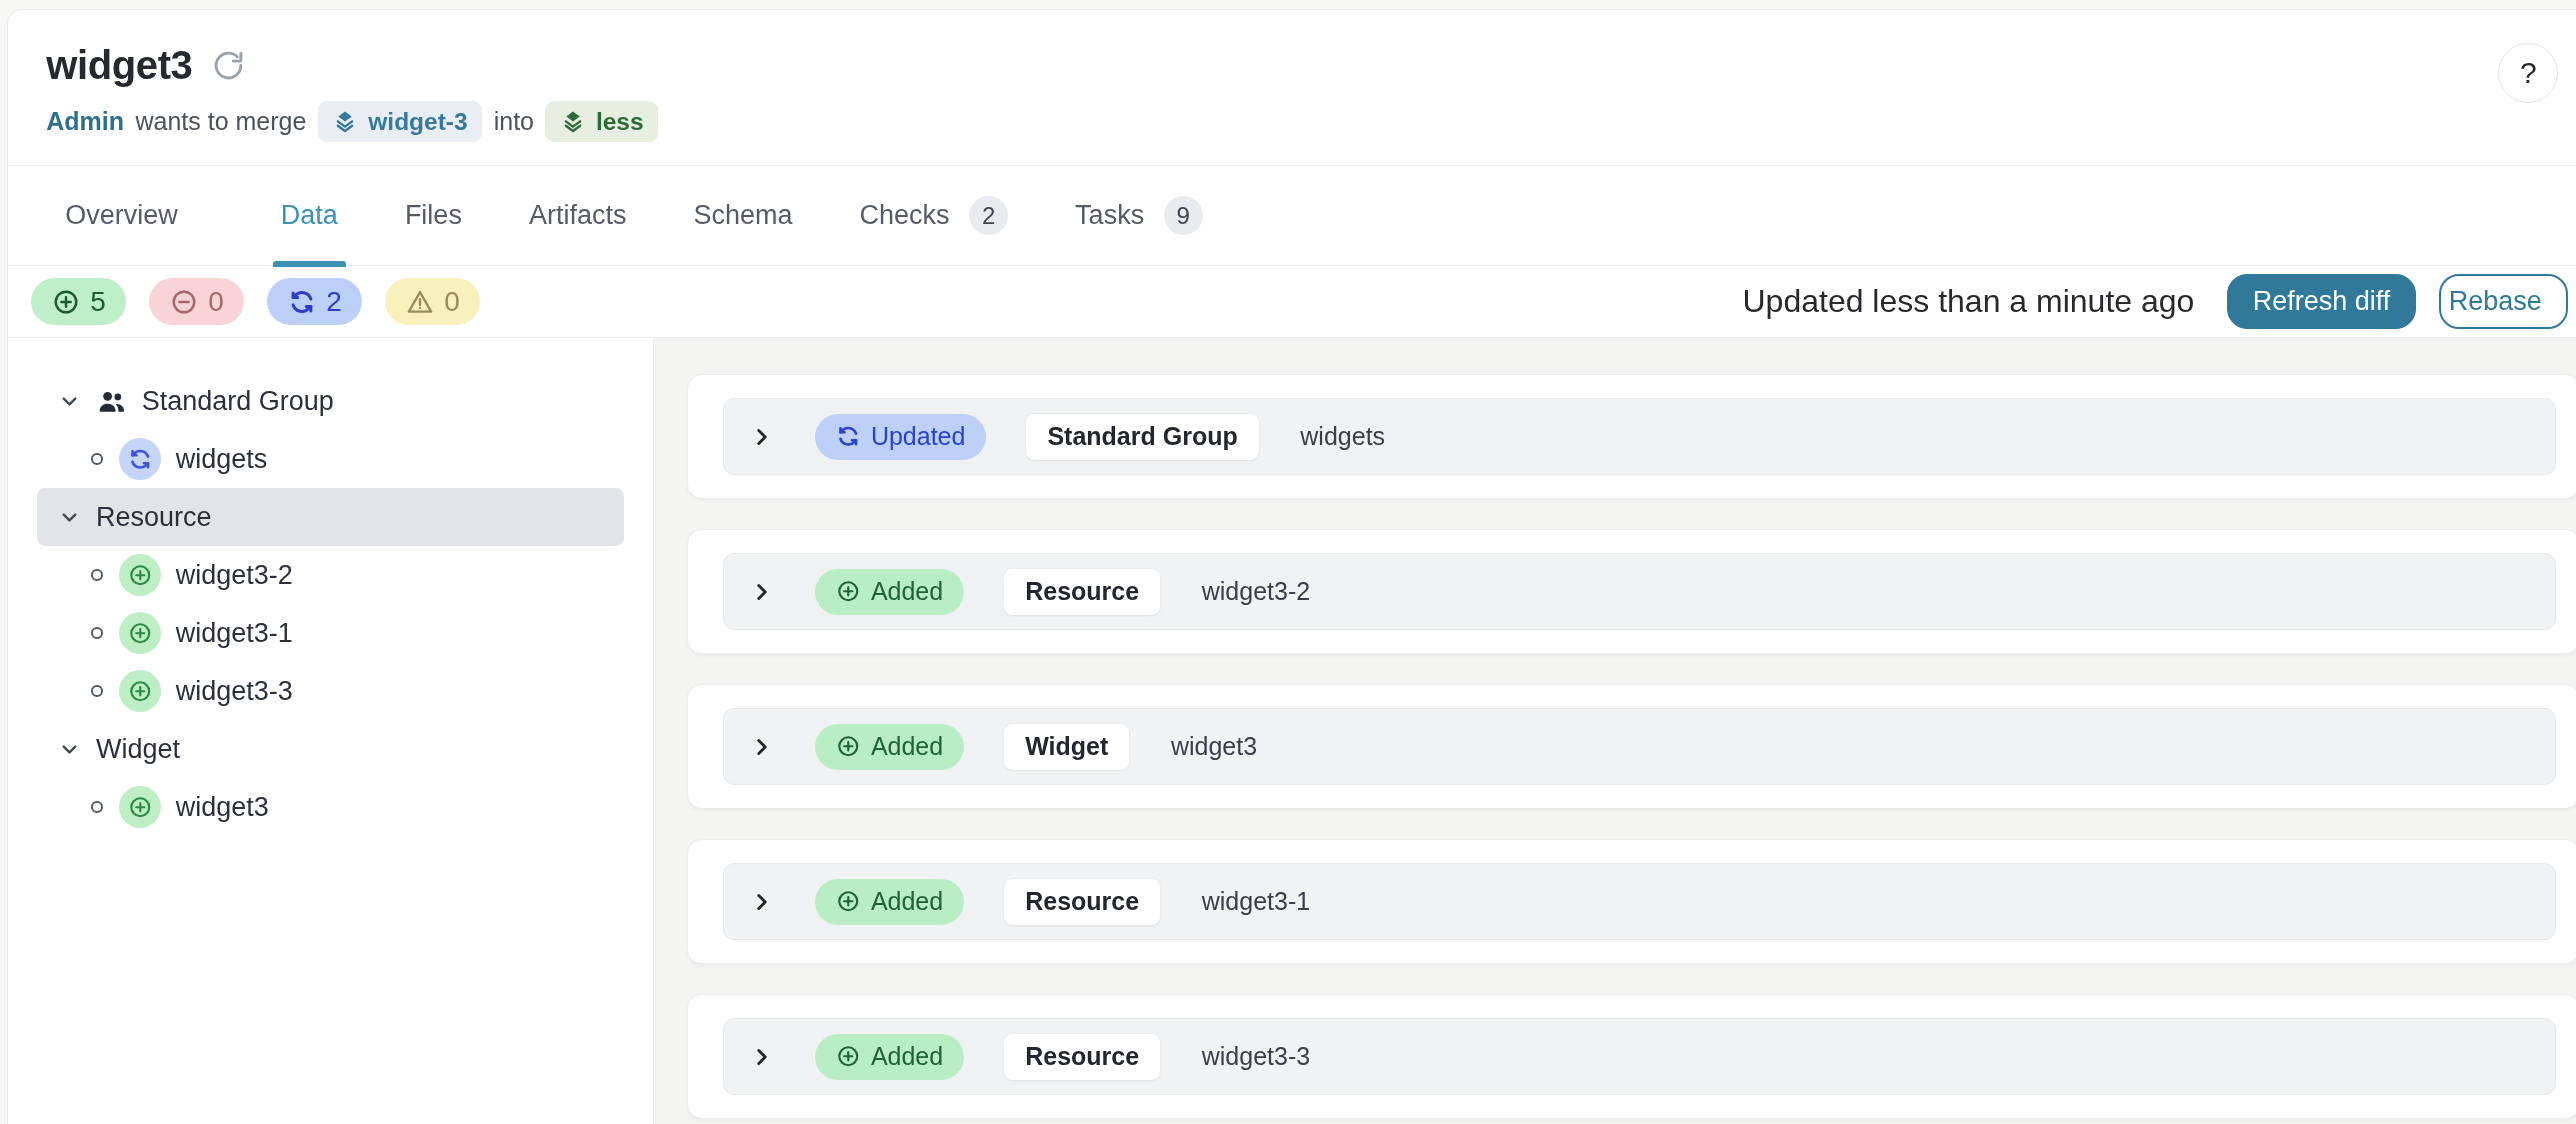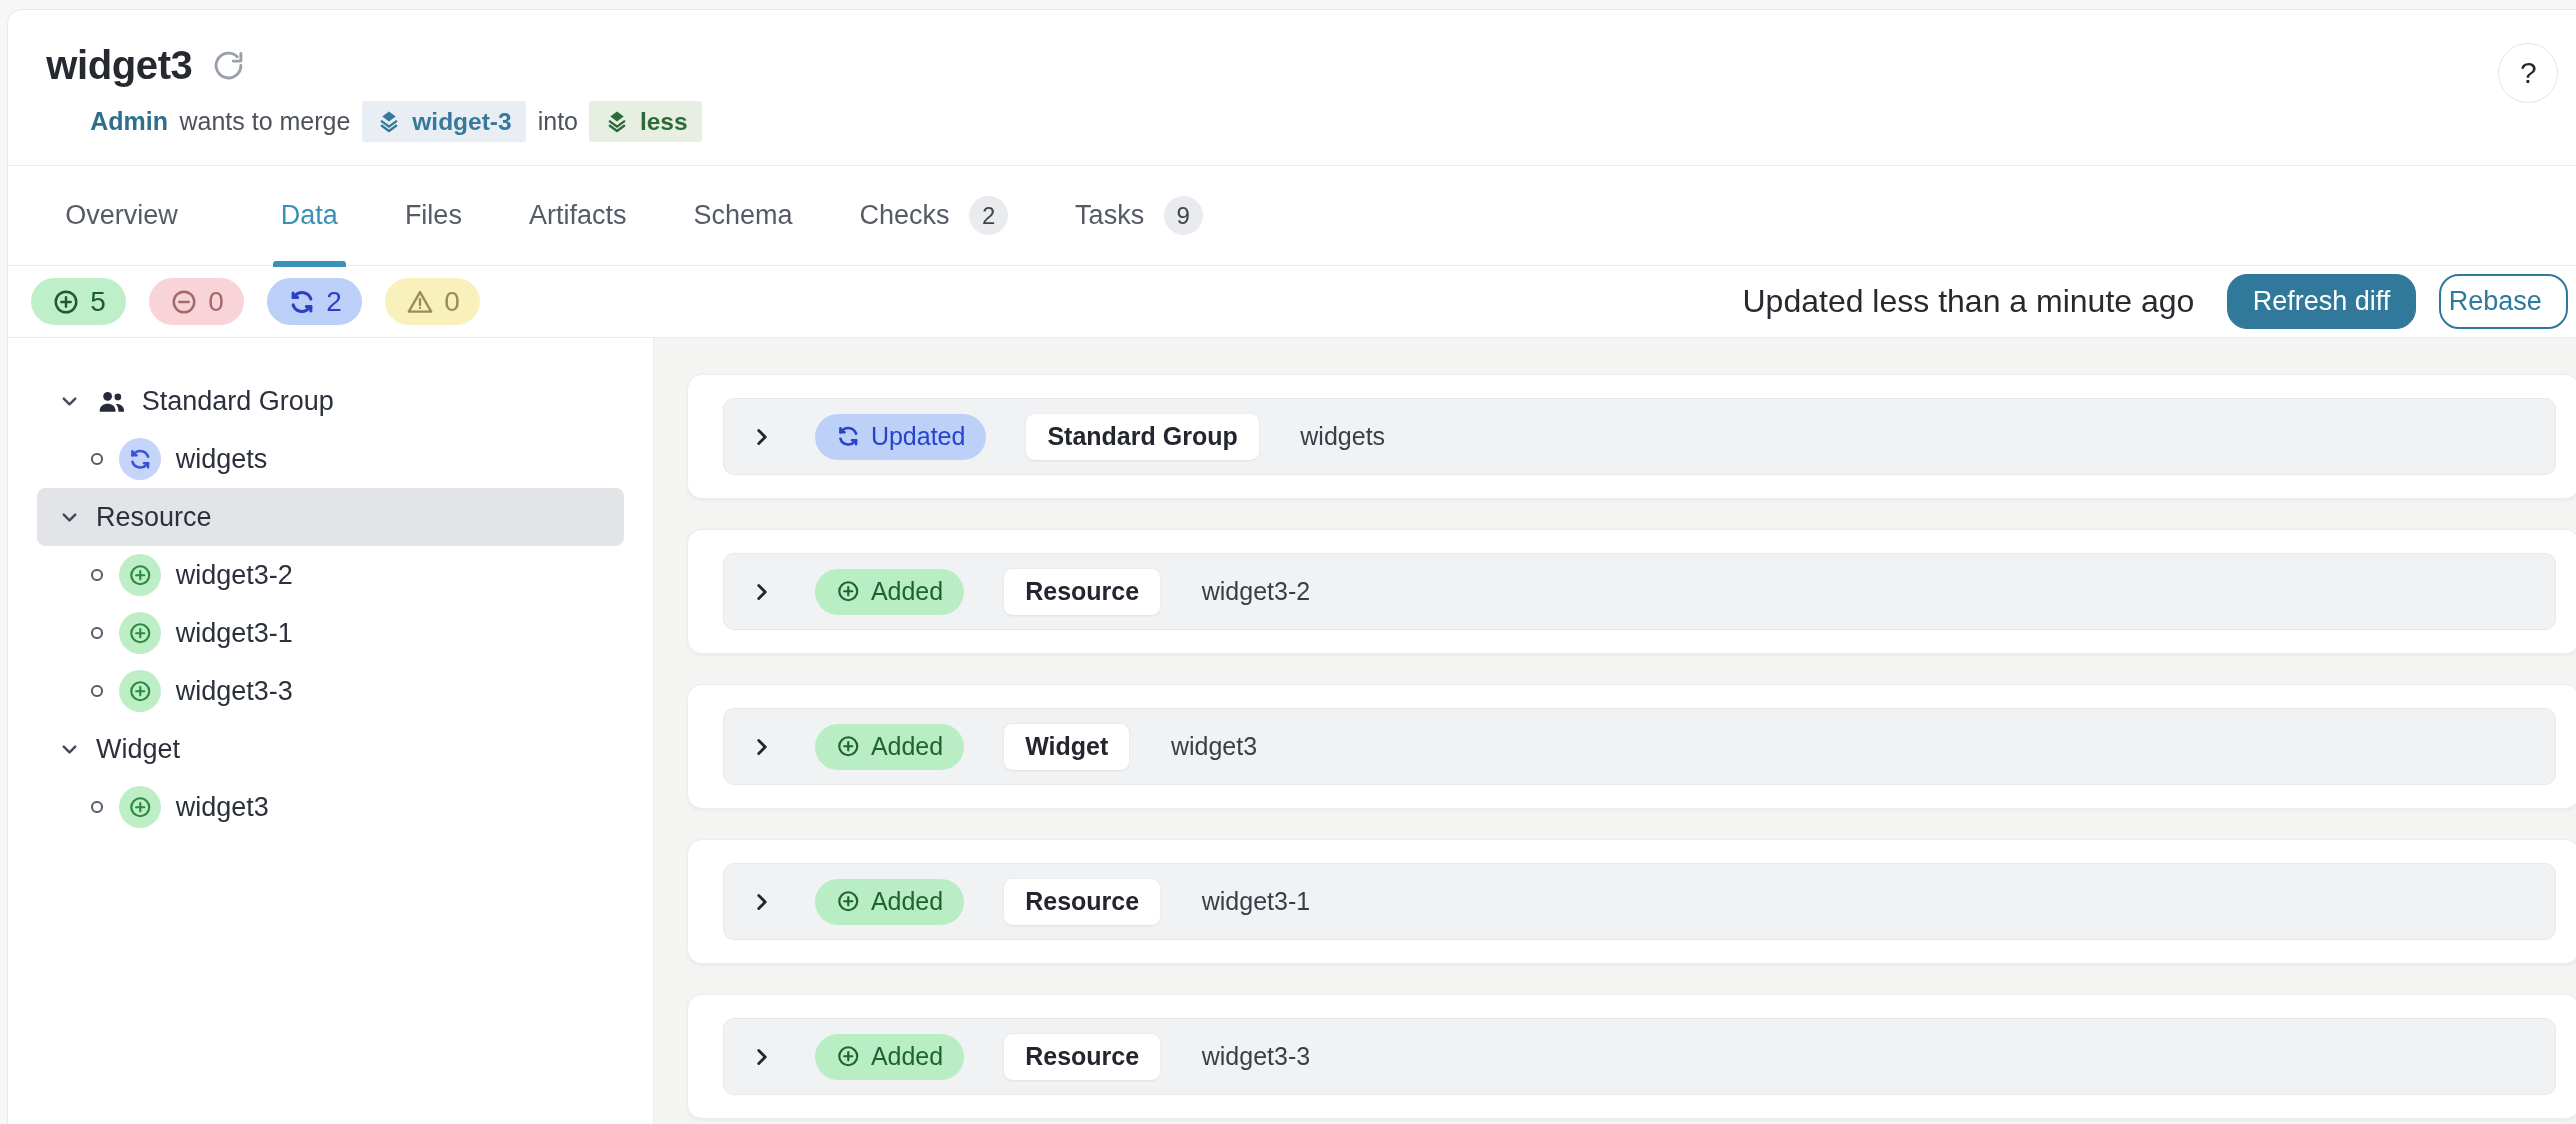--- a/index.html
+++ b/index.html
@@ -19,23 +19,23 @@
   .app-card{
     position:absolute;left:7.3px;top:9px;right:-16.3px;bottom:-16.3px;
     background:#fff;border:1.6px solid #e7e8ec;border-radius:14.7px;
     display:flex;flex-direction:column;overflow:hidden;
   }
   
   .header{position:relative;padding:33px 36px 23px 38px;border-bottom:1.6px solid #ebedf0;flex:0 0 auto;}
   .title-row{display:flex;align-items:center;gap:19.6px;}
   .page-title{font-size:40px;font-weight:700;letter-spacing:-0.4px;color:#26292f;}
   .reload{width:33px;height:33px;color:#9aa1ac;display:inline-flex;}
-  .subtitle{margin-top:13px;display:flex;align-items:center;gap:11.4px;font-size:25px;color:var(--text-mid,#4c515a);margin-left:44px;}
+  .subtitle{margin-top:13px;display:flex;align-items:center;gap:11.4px;font-size:25px;color:var(--text-mid,#4c515a);}
   .author{color:#2e6f8e;font-weight:700;}
-  .branch-badge{display:inline-flex;align-items:center;gap:9.8px;height:41px;padding:0 14.7px;border-radius:3px;font-size:24.5px;font-weight:700;}
+  .branch-badge{display:inline-flex;align-items:center;gap:9.8px;height:41px;padding:0 14.7px;border-radius:9px;font-size:24.5px;font-weight:700;}
   .branch-src{background:var(--branch-src-bg,#e8eef4);color:var(--branch-src-text,#36799a);}
   .branch-tgt{background:var(--branch-tgt-bg,#e7efe2);color:var(--branch-tgt-text,#2d6b36);}
   .branch-badge .icon{width:26px;height:26px;}
   .help-btn{position:absolute;top:33px;right:33px;width:60px;height:60px;border-radius:50%;
     background:#fff;border:1.6px solid #e2e4eb;font-size:30px;font-weight:500;color:#26292f;
     display:flex;align-items:center;justify-content:center;cursor:pointer;font-family:inherit;}
   
   .tabs{flex:0 0 auto;height:100px;border-bottom:1.6px solid #ebedf0;display:flex;align-items:stretch;gap:67px;padding:0 0 0 57px;}
   .tab{display:flex;align-items:center;gap:19.6px;position:relative;font-size:27px;font-weight:500;color:#555b66;cursor:pointer;text-align:right;}
   .tab.active{color:var(--tab-active,#3a90b5);margin-left:36px;}

